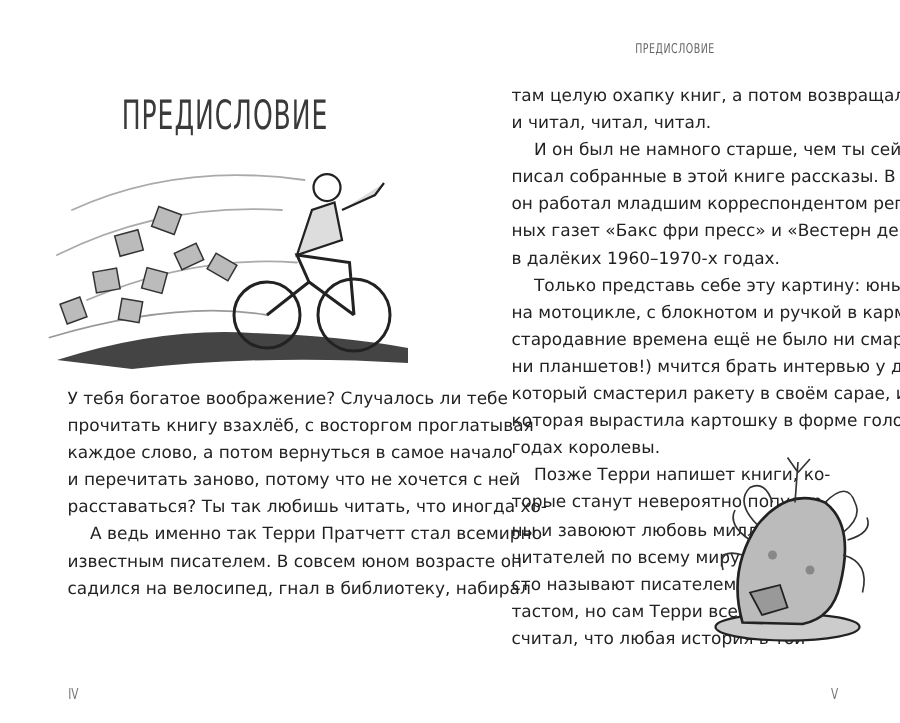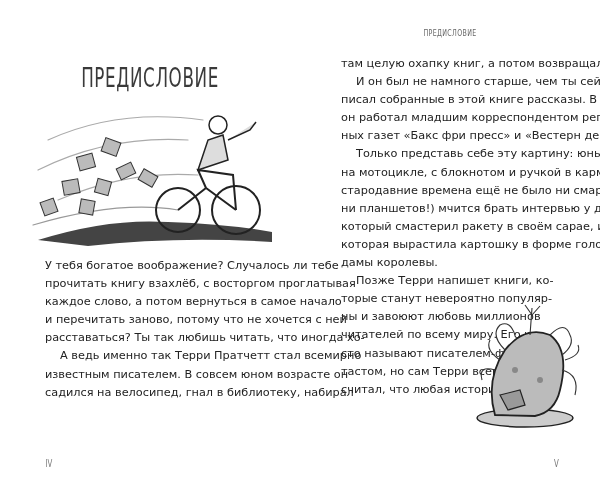--- a/index.html
+++ b/index.html
@@ -74,31 +74,33 @@
   </div>
 
   <div class="folio folio-left">IV</div>
 </div>
 
 <div class="page page-right">
   <div class="running-head">ПРЕДИСЛОВИЕ</div>
 
   <div class="text right-text">
     <span class="line">там целую охапку книг, а потом возвращался домой</span>
+    <span class="line last">и читал, читал, читал.</span>
     <span class="line ind">И он был не намного старше, чем ты сейчас, когда</span>
     <span class="line">писал собранные в этой книге рассказы. В то время</span>
     <span class="line">он работал младшим корреспондентом региональ-</span>
     <span class="line">ных газет «Бакс фри пресс» и «Вестерн дейли пресс»</span>
+    <span class="line last">в далёких 1960–1970-х годах.</span>
     <span class="line ind">Только представь себе эту картину: юный Терри</span>
     <span class="line">на мотоцикле, с блокнотом и ручкой в кармане (в те</span>
     <span class="line">стародавние времена ещё не было ни смартфонов,</span>
     <span class="line">ни планшетов!) мчится брать интервью у джентльмена,</span>
     <span class="line">который смастерил ракету в своём сарае, или у дамы,</span>
     <span class="line">которая вырастила картошку в форме головы англий-</span>
-    <span class="line last">дамы королевы.</span>
+    <span class="line last">годах королевы.</span>
     <div class="narrow">
       <span class="line ind" style="width:125px">Позже Терри напишет книги, ко-</span>
       <span class="line">торые станут невероятно популяр-</span>
       <span class="line">ны и завоюют любовь миллионов</span>
       <span class="line">читателей по всему миру. Его ча-</span>
       <span class="line">сто называют писателем-фан-</span>
       <span class="line">тастом, но сам Терри всегда</span>
       <span class="line" style="width:130px">считал, что любая история в той</span>
     </div>
   </div>

